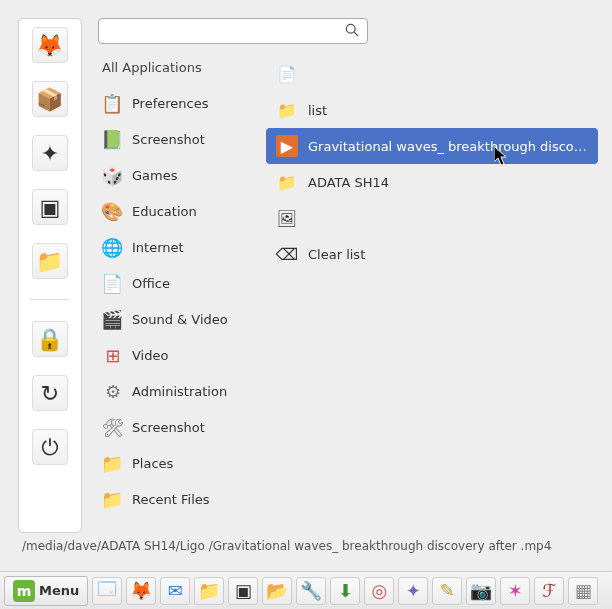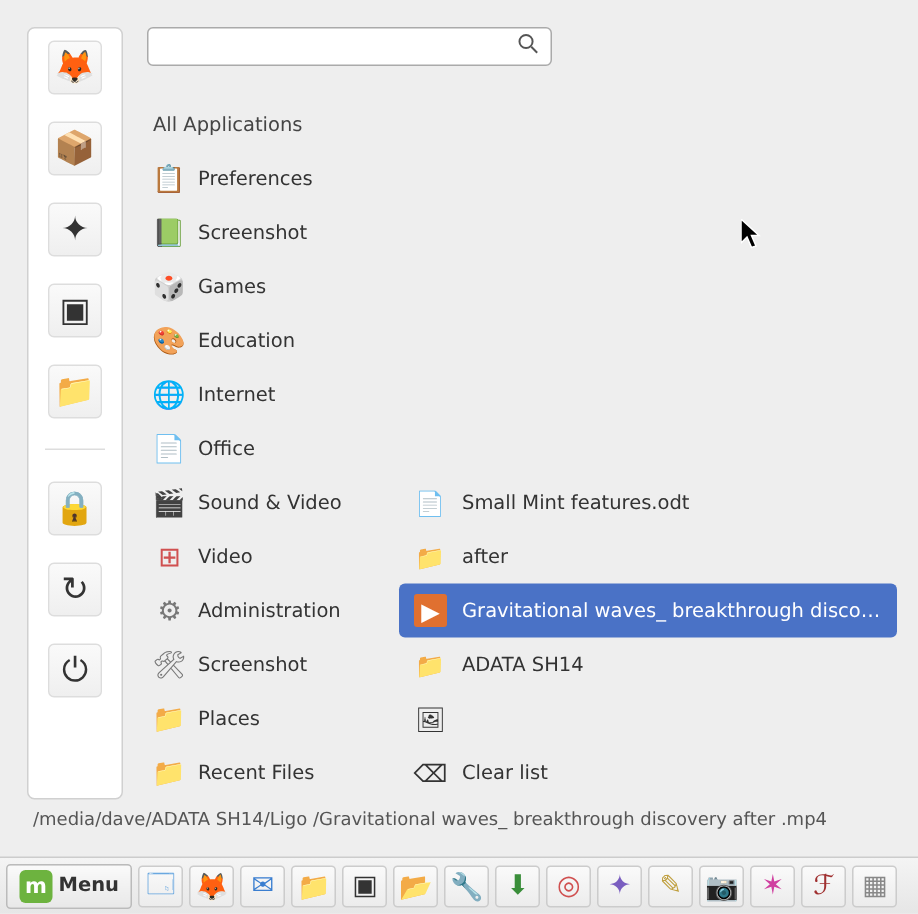--- a/index.html
+++ b/index.html
@@ -51,21 +51,21 @@
 .search-row { padding: 0 6px 12px 0; }
 .search-box {
   width: 270px;
   height: 26px;
   border: 1px solid #aaa;
   border-radius: 4px;
   background:#fff;
   display:flex; align-items:center; justify-content:flex-end;
   padding: 0 8px;
 }
-.columns { display:flex; flex:1; overflow:hidden;align-items:flex-end; }
+.columns { display:flex; flex:1; overflow:hidden; }
 .categories { width: 160px; }
 .cat-header { padding: 4px 4px 10px 4px; color:#444; }
 .cat-item {
   display:flex; align-items:center; gap:8px;
   padding: 6px 4px;
   height: 36px;
 }
 .cat-icon {
   width:22px; height:22px; display:inline-flex;
   align-items:center; justify-content:center;
@@ -213,25 +213,24 @@
             </div>
             <div class="cat-item">
               <span class="cat-icon" style="color: rgb(106, 168, 224);">📁</span>
               <span>Recent Files</span>
             </div>
           </div>
       </div>
       <div class="results" id="res-list">
           <div class="result-item">
             <span class="result-icon">📄</span>
-            <span>Small Mint features.odt</span>
           </div>
           <div class="result-item">
             <span class="result-icon">📁</span>
-            <span>after</span>
+            <span>list</span>
           </div>
           <div class="result-item selected">
             <span class="result-icon" style="background: rgb(224, 112, 48); color: rgb(255, 255, 255); border-radius: 2px;">▶</span>
             <span>Gravitational waves_ breakthrough disco…</span>
           </div>
           <div class="result-item">
             <span class="result-icon">📁</span>
             <span>ADATA SH14</span>
           </div>
           <div class="result-item">

